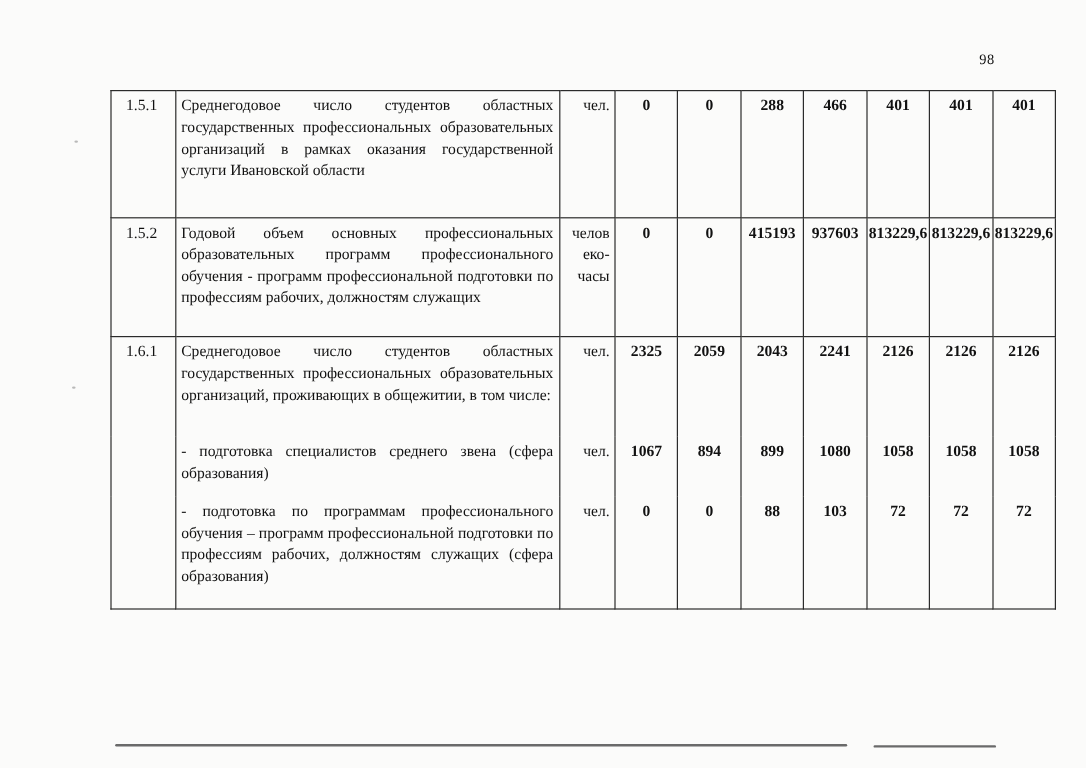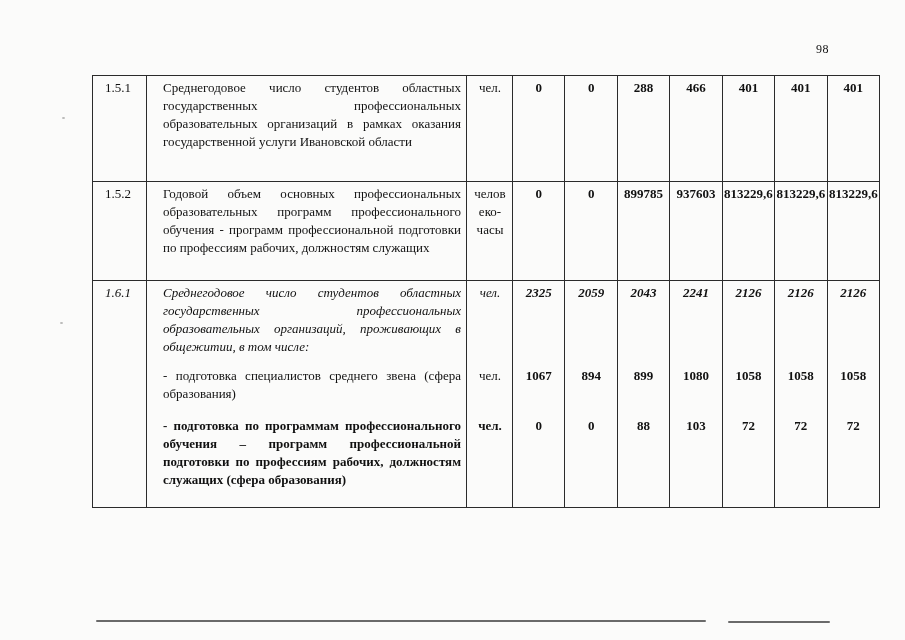--- a/index.html
+++ b/index.html
@@ -22,32 +22,32 @@
     table-layout:fixed;
   }
   td {
     border:1px solid #2b2b2b;
     vertical-align:top;
     font-size:13px;
     line-height:1.38;
     padding:3px 4px 2px 4px;
   }
   .c-id   { text-align:left; padding-left:12px; }
-  .c-text { text-align:justify; padding-left:16px; padding-right:5px; }
-  .c-unit { text-align:center; padding-left:5px; overflow-wrap:break-word; word-break:break-word; }
+  .c-text { text-align:justify; padding-left:4px; padding-right:5px; }
+  .c-unit { text-align:right; padding-left:5px; overflow-wrap:break-word; word-break:break-word; }
   .c-val  { text-align:center; font-weight:bold; padding-left:1px; padding-right:1px; word-break:break-all; }
   tr.r0 td { height:100px; }
   tr.r1 td { height:93px; }
   tr.r2 td { height:46px; }
   tr.r3 td { height:78px; }
   tr.r4 td { height:45px; }
   tr.r5 td { height:46px; }
-  tr.r6 td { height:88px;font-weight:bold; }
+  tr.r6 td { height:88px; }
   
-  tr.grp-first td { border-bottom:none;font-style:italic; }
+  tr.grp-first td { border-bottom:none; }
   tr.grp-mid td   { border-top:none; border-bottom:none; }
   tr.grp-last td  { border-top:none; }
   .artifact {
     position:absolute; background:#3a3a3a; opacity:.75; border-radius:1px;
   }
   .artifact.a1 { left:96px;  top:620px; width:610px; height:2px; }
   .artifact.a2 { left:728px; top:621px; width:102px; height:2px; }
   .speck { position:absolute; background:#777; opacity:.5; border-radius:50%; }
   .speck.s1 { left:62px; top:117px; width:3px; height:2px; }
   .speck.s2 { left:60px; top:322px; width:3px; height:2px; }
@@ -82,21 +82,21 @@
       <td class="c-val">401</td>
       <td class="c-val">401</td>
       <td class="c-val">401</td>
     </tr>
     <tr class="r1">
       <td class="c-id">1.5.2</td>
       <td class="c-text">Годовой объем основных профессиональных образовательных программ профессионального обучения - программ профессиональной подготовки по профессиям рабочих, должностям служащих</td>
       <td class="c-unit">человеко-часы</td>
       <td class="c-val">0</td>
       <td class="c-val">0</td>
-      <td class="c-val">899785</td>
+      <td class="c-val">415193</td>
       <td class="c-val">937603</td>
       <td class="c-val">813229,6</td>
       <td class="c-val">813229,6</td>
       <td class="c-val">813229,6</td>
     </tr>
     <tr class="r3 grp-first">
       <td class="c-id">1.6.1</td>
       <td class="c-text">Среднегодовое число студентов областных государственных профессиональных образовательных организаций, проживающих в общежитии, в том числе:</td>
       <td class="c-unit">чел.</td>
       <td class="c-val">2325</td>

